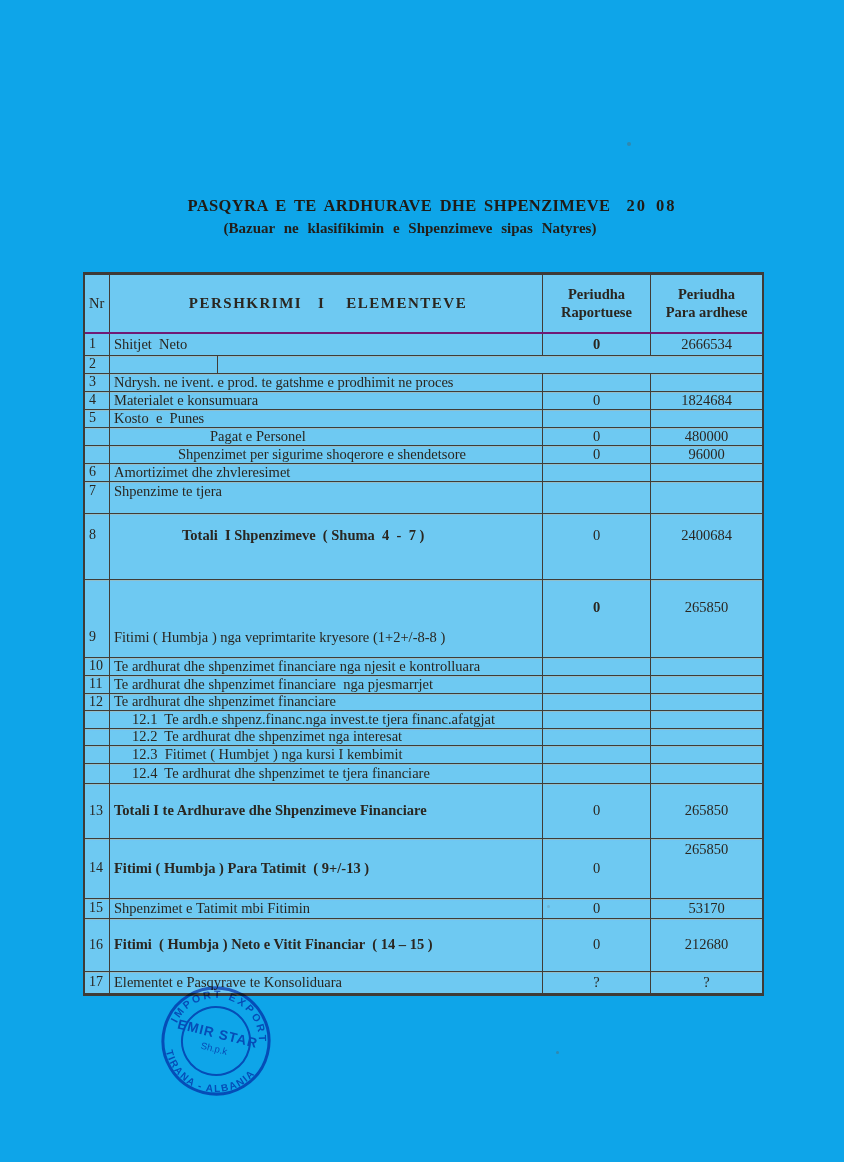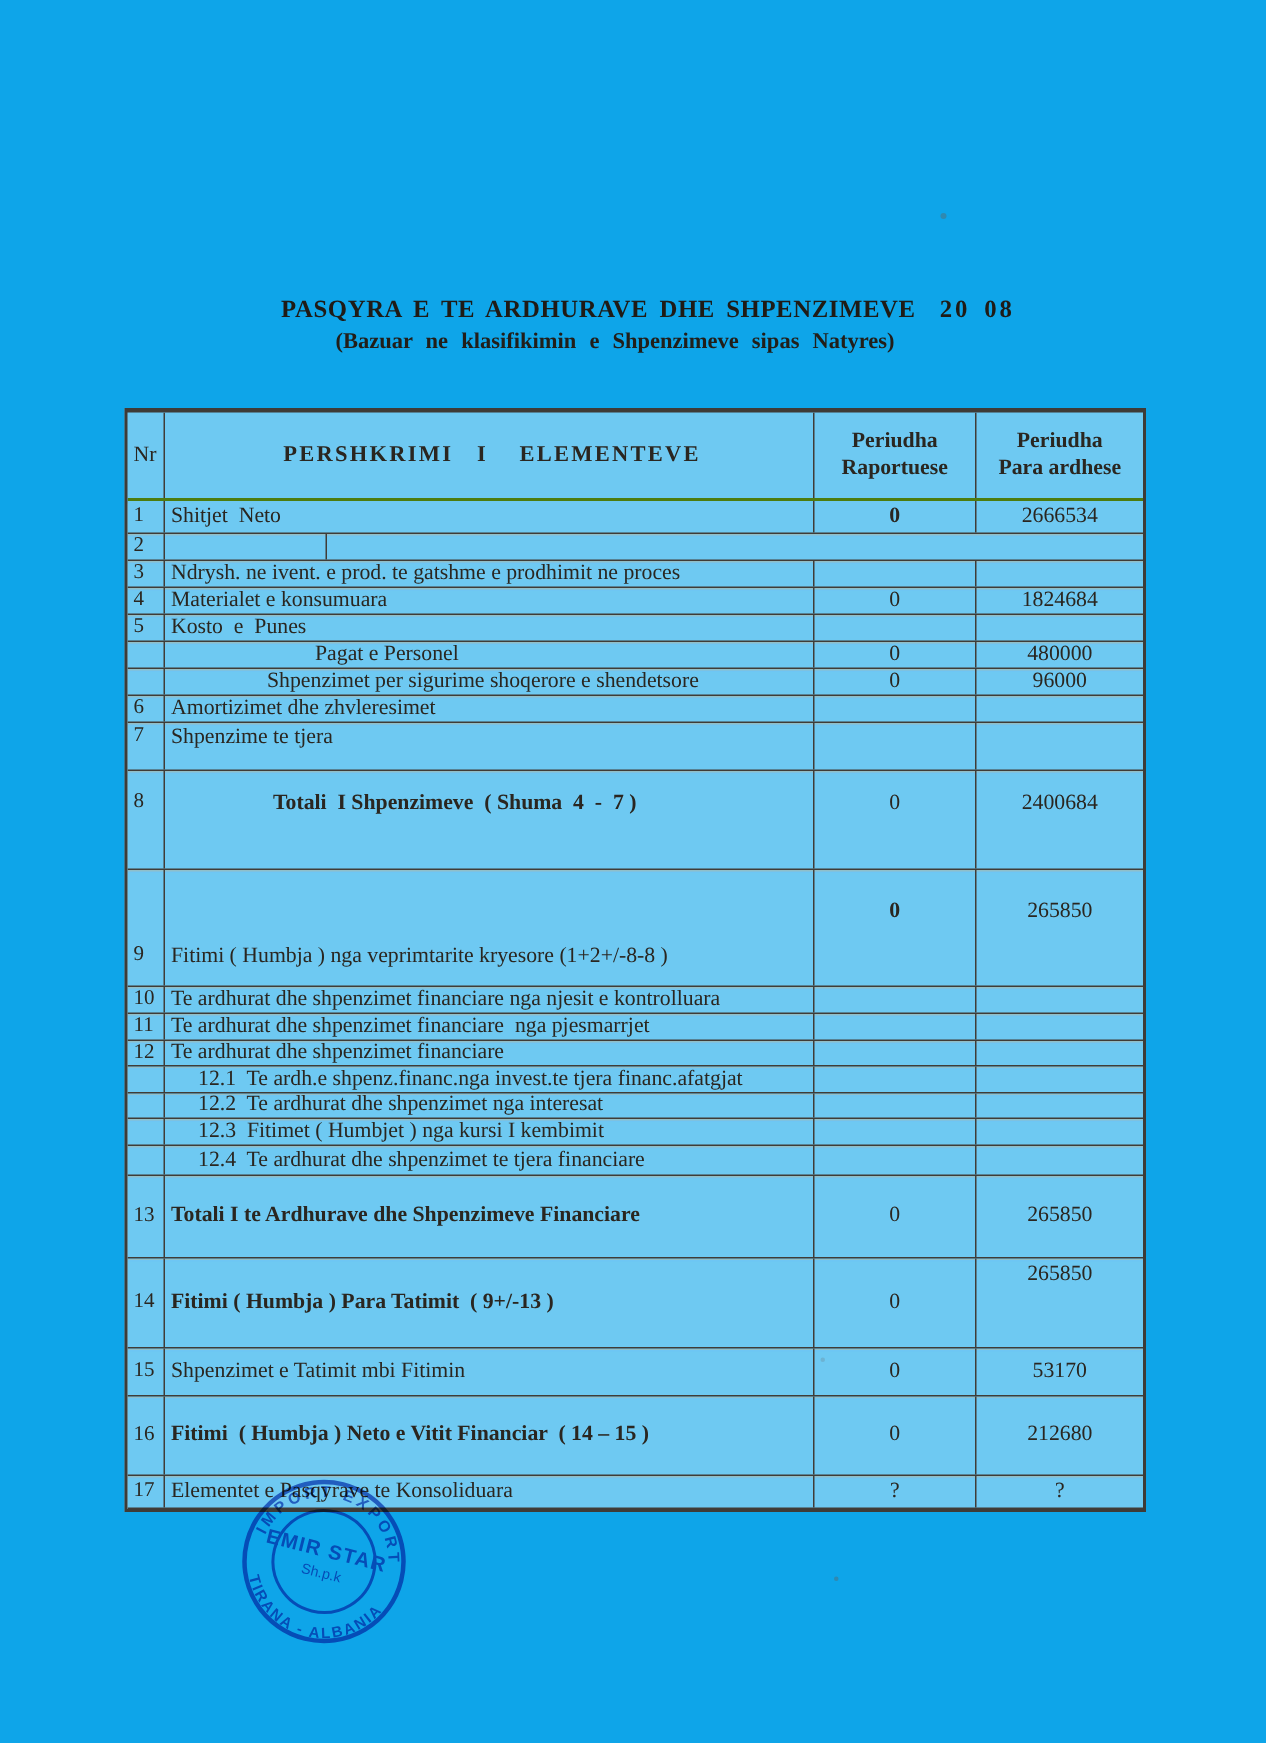--- a/index.html
+++ b/index.html
@@ -16,21 +16,21 @@
   .titleblock{position:absolute;top:196px;left:0;right:0;text-align:center;}
   .title{font-weight:bold;font-size:16.5px;letter-spacing:.4px;word-spacing:3px;color:#1f1b16;transform:translateX(10px);}
   .title .yr{margin-left:16px;letter-spacing:2px;}
   .subtitle{font-weight:bold;font-size:15px;word-spacing:5px;color:#221e19;margin-top:4px;transform:translateX(-12px);}
   
   .table{
     position:absolute;left:83px;top:272px;width:681px;
     border:2px solid #3e3b37;border-top-width:3px;
     box-sizing:border-box;overflow:hidden;background:rgba(255,255,255,.4);
   }
-  .thead{display:flex;height:57px;border-bottom:2px solid #4d7c0f;}
+  .thead{display:flex;height:57px;border-bottom:2px solid #701a75;}
   .row{
     display:flex;border-bottom:1px solid #403c37;box-sizing:border-box;
     box-shadow:0 2px 0 rgba(110,190,250,.28), 0 1px 0 rgba(255,170,60,.33);
   }
   .row:last-child{border-bottom-width:1px;}
   .cell{display:flex;align-items:center;box-sizing:border-box;font-size:14.5px;line-height:1.05;}
   .c-nr{width:25px;border-right:1px solid #403c37;padding-left:4px;font-size:14px;}
   .c-desc{flex:1;border-right:1px solid #403c37;padding-left:4px;}
   .c-v1{width:108px;border-right:1px solid #403c37;justify-content:center;}
   .c-v2{width:111px;justify-content:center;}
@@ -229,21 +229,21 @@
           <div class="cell c-v2">265850</div>
         </div>
         <div class="row v2top" style="height: 60px;">
           <div class="cell c-nr">14</div>
           <div class="cell c-desc">
             <span class="lbl bold">Fitimi ( Humbja ) Para Tatimit  ( 9+/-13 )</span>
           </div>
           <div class="cell c-v1">0</div>
           <div class="cell c-v2">265850</div>
         </div>
-        <div class="row" style="height: 32px;">
+        <div class="row" style="height: 20px;">
           <div class="cell c-nr">15</div>
           <div class="cell c-desc">
             <span class="lbl">Shpenzimet e Tatimit mbi Fitimin</span>
           </div>
           <div class="cell c-v1">0</div>
           <div class="cell c-v2">53170</div>
         </div>
         <div class="row" style="height: 53px;">
           <div class="cell c-nr">16</div>
           <div class="cell c-desc">

